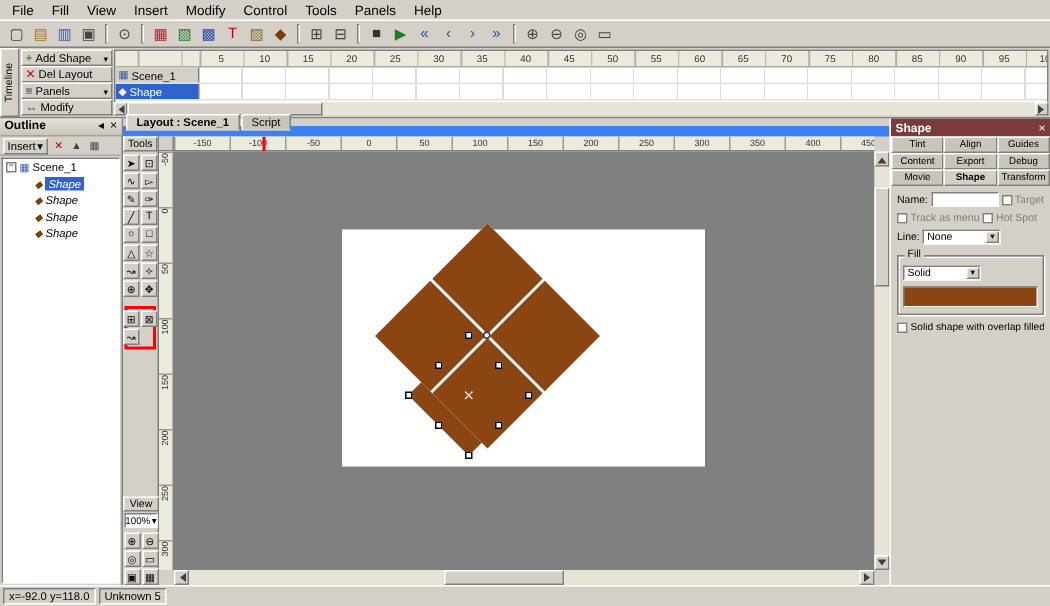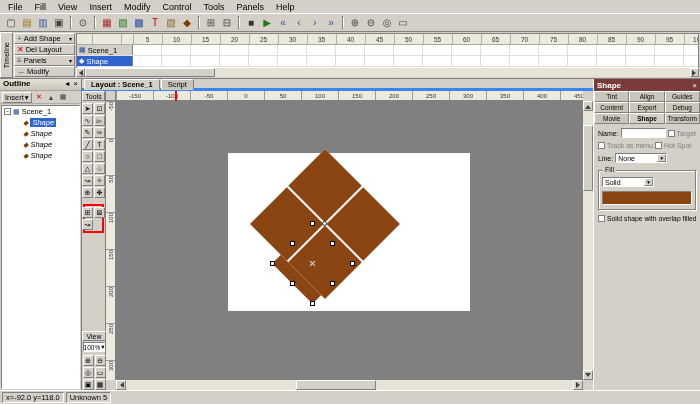--- a/index.html
+++ b/index.html
@@ -51,21 +51,21 @@
   .tree{position:absolute;left:1px;right:1px;top:26px;bottom:1px;background:#fff;border:1px solid;border-color:#808080 #fff #fff #808080;overflow:hidden}
   .tree-item{height:11px;display:flex;align-items:center;gap:2px;font-size:7.5px;padding-left:2px;white-space:nowrap}
   .tree-item .exp{width:7px;height:7px;flex:none;border:1px solid #808080;background:#fff;font-size:6px;line-height:5px;text-align:center}
   .tree-item .exp:empty{border:none;background:transparent}
   .tree-item .ticon{font-size:7px;color:var(--gc,#444)}
   .tree-item.shape{padding-left:12px;font-style:italic}
   .tree-item.selected .tlabel{background:var(--selection);color:#fff;padding:0 2px}
 
   
   .center{position:absolute;left:82px;top:79px;right:107px;bottom:14px;background:#d4d0c8}
-  .tabbar{height:12px;display:flex;align-items:flex-start;border-bottom:3px solid #3b82f6;padding-left:2px}
+  .tabbar{height:12px;display:flex;align-items:center;border-bottom:7px solid #3b82f6;padding-left:2px}
   .tab{height:11px;padding:0 6px;font-size:7.5px;display:flex;align-items:center;border:1px solid;border-color:#fff #808080 #d4d0c8 #fff;margin-right:1px;background:#c9c5bb}
   .tab.active{background:#d4d0c8;font-weight:bold}
   .tools-col{position:absolute;left:0;top:12px;width:24px;bottom:0;border-right:1px solid #808080}
   .col-hdr{height:10px;font-size:7px;text-align:center;line-height:9px;border:1px solid;border-color:#fff #808080 #808080 #fff;background:#d4d0c8}
   .tools-grid{display:grid;grid-template-columns:11px 11px;justify-content:center;gap:1px;padding-top:2px}
   .tool{width:11px;height:11px;border:1px solid;border-color:#fff #808080 #808080 #fff;background:#d4d0c8;display:flex;align-items:center;justify-content:center;font-size:7px}
   .annotation{border:2px solid var(--annotation);margin:6px 0 0 1px;padding:1px;width:21px}
   .annotation .tools-grid{padding-top:0}
   .view-block{position:absolute;left:0;bottom:0;width:24px}
   .zoom-ctl{height:10px;display:flex;align-items:center;justify-content:center;gap:1px;font-size:6.5px;background:#fff;border:1px solid;border-color:#808080 #fff #fff #808080;margin:1px}

